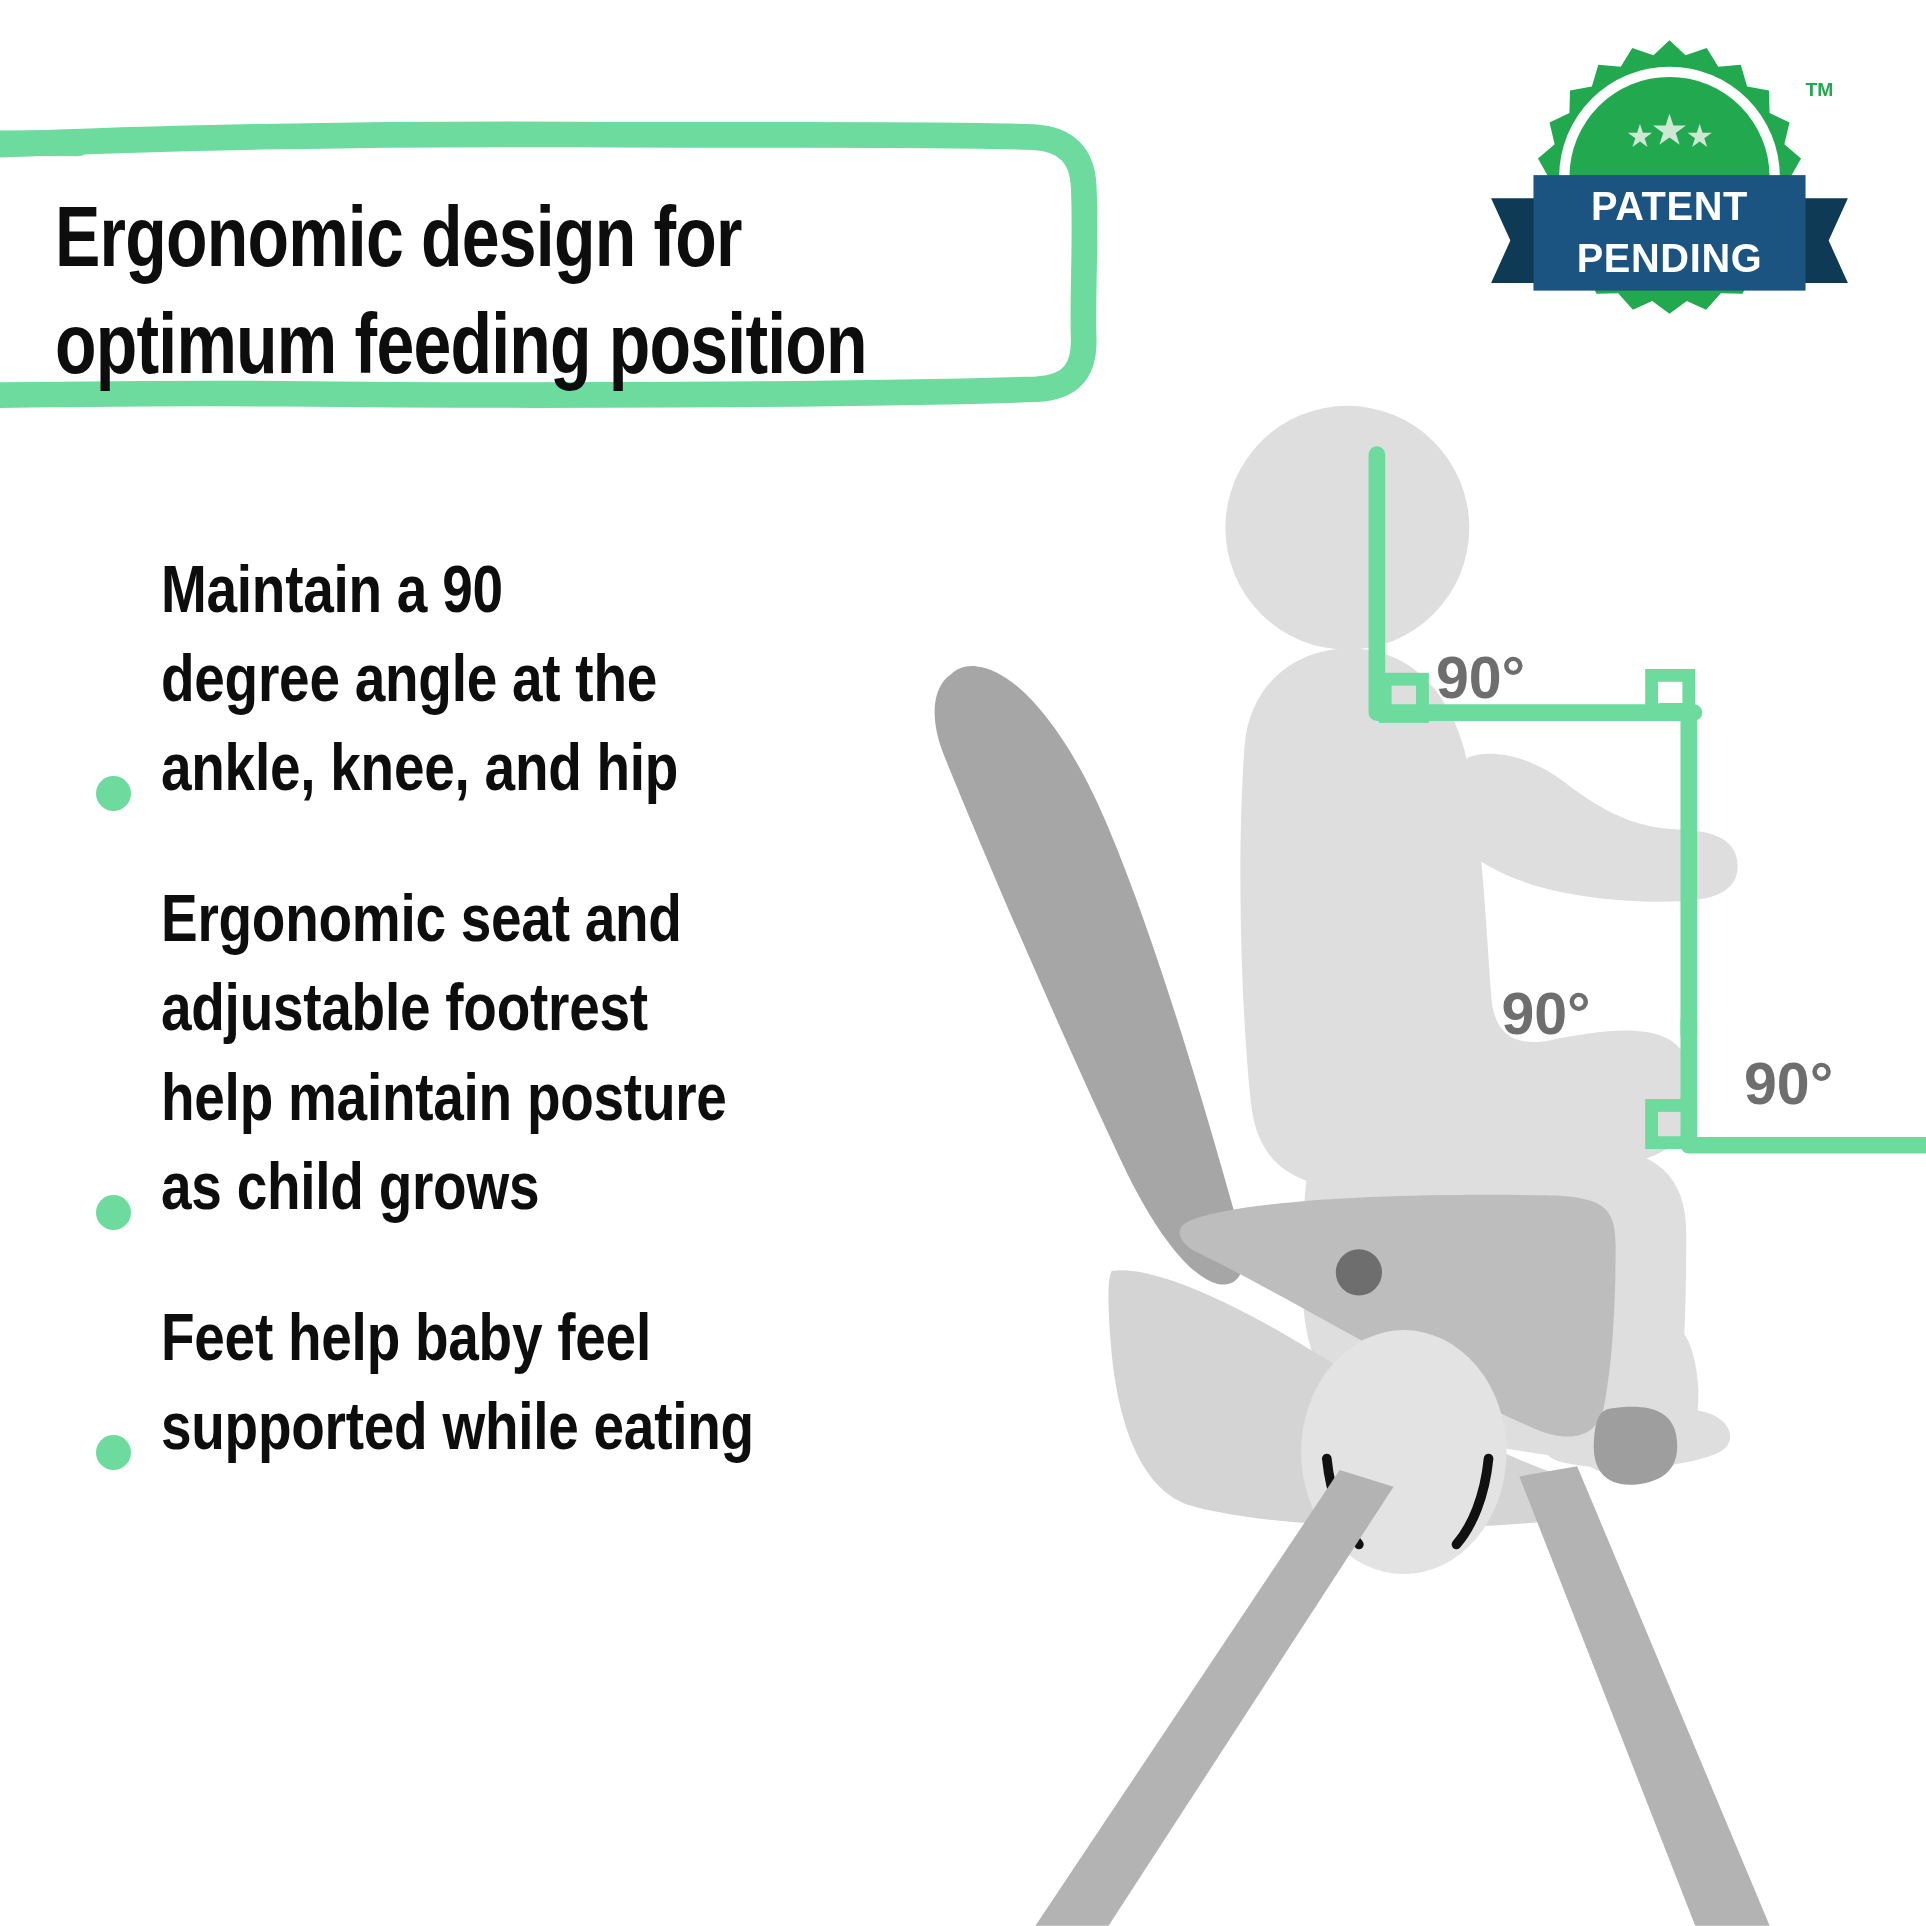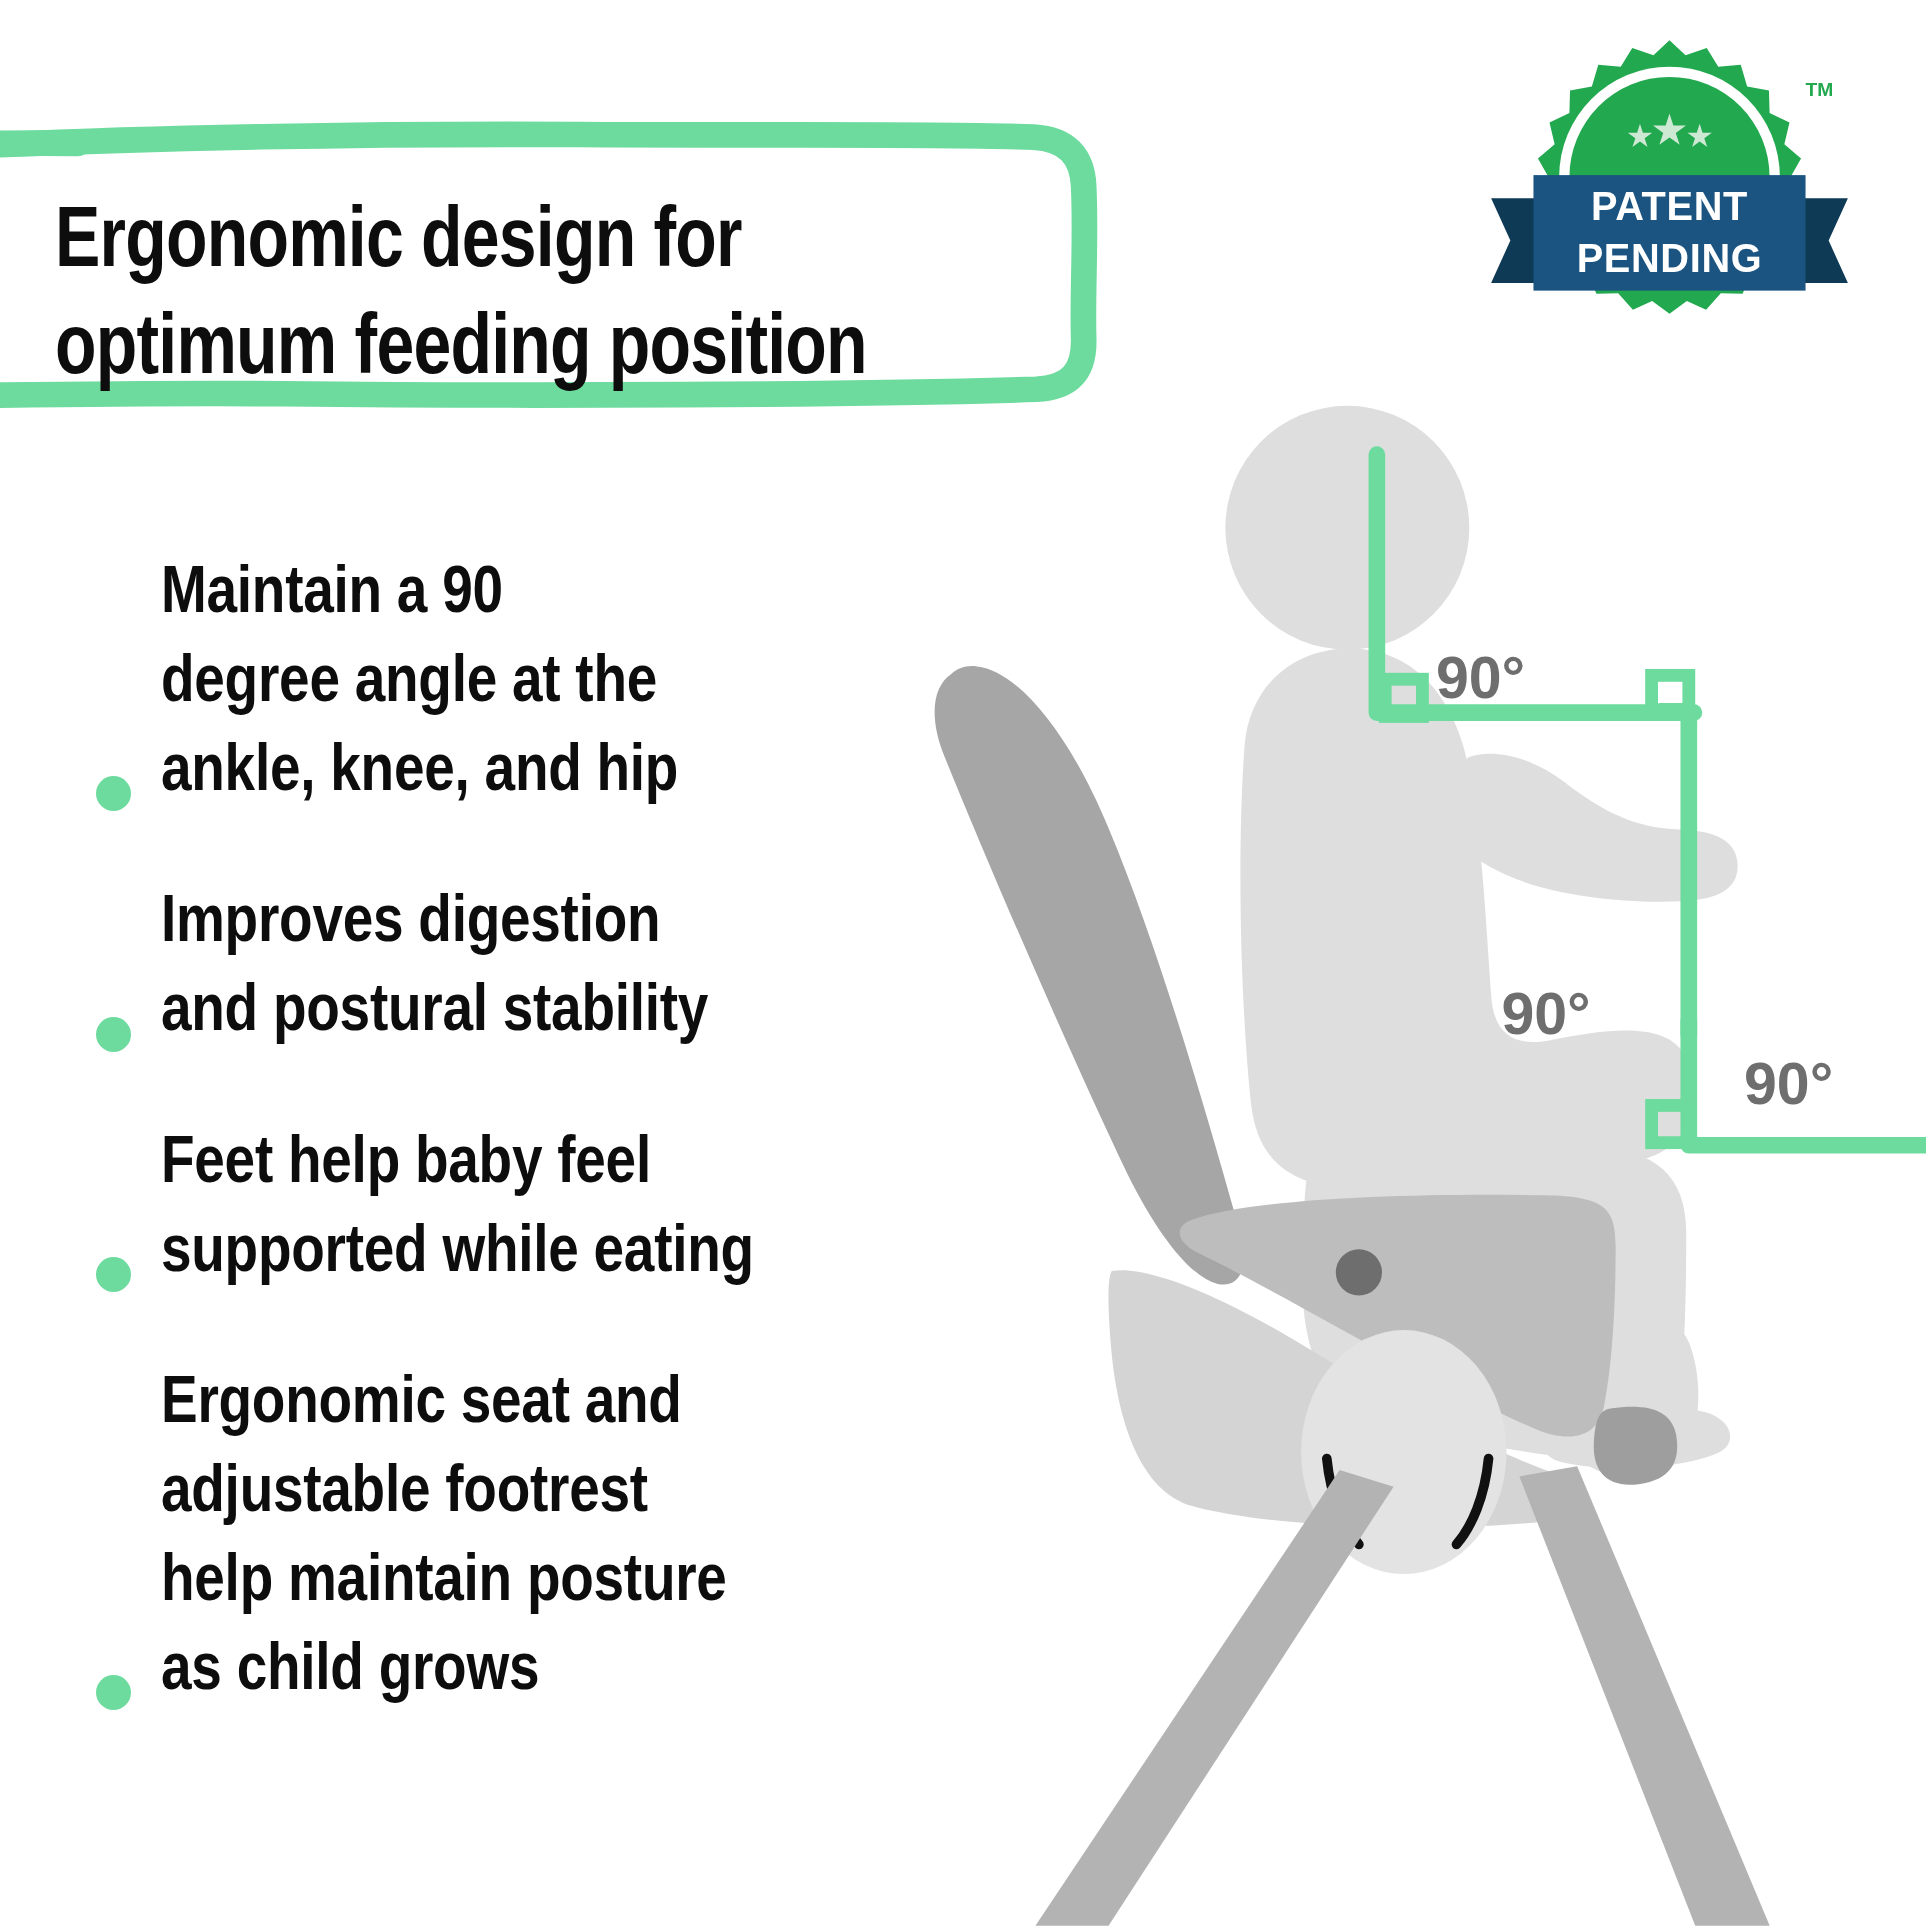--- a/index.html
+++ b/index.html
@@ -126,38 +126,33 @@
 
   <div class="bullets">
 
     <div class="bullet-row">
       <span class="bullet-dot"></span>
       <span class="bullet-text">Maintain a 90
 degree angle at the
 ankle, knee, and hip</span>
     </div>
 
-    <div class="bullet-row">
-      <span class="bullet-dot"></span>
-      <span class="bullet-text">Improves digestion
-and postural stability</span>
-    </div>
-
-    <div class="bullet-row">
-      <span class="bullet-dot"></span>
-      <span class="bullet-text">Feet help baby feel
-supported while eating</span>
-    </div>
 
     <div class="bullet-row">
       <span class="bullet-dot"></span>
       <span class="bullet-text">Ergonomic seat and
 adjustable footrest
 help maintain posture
 as child grows</span>
+    </div>
+
+    <div class="bullet-row">
+      <span class="bullet-dot"></span>
+      <span class="bullet-text">Feet help baby feel
+supported while eating</span>
     </div>
 
   </div>
 
   <div class="badge">
     <svg viewBox="0 0 600 540" xmlns="http://www.w3.org/2000/svg">
       <defs>
         <g id="starShape">
           <path d="M 0,-1 L 0.2245,-0.309 L 0.951,-0.309 L 0.363,0.118 L 0.588,0.809
                    L 0,0.382 L -0.588,0.809 L -0.363,0.118 L -0.951,-0.309 L -0.2245,-0.309 Z"></path>

